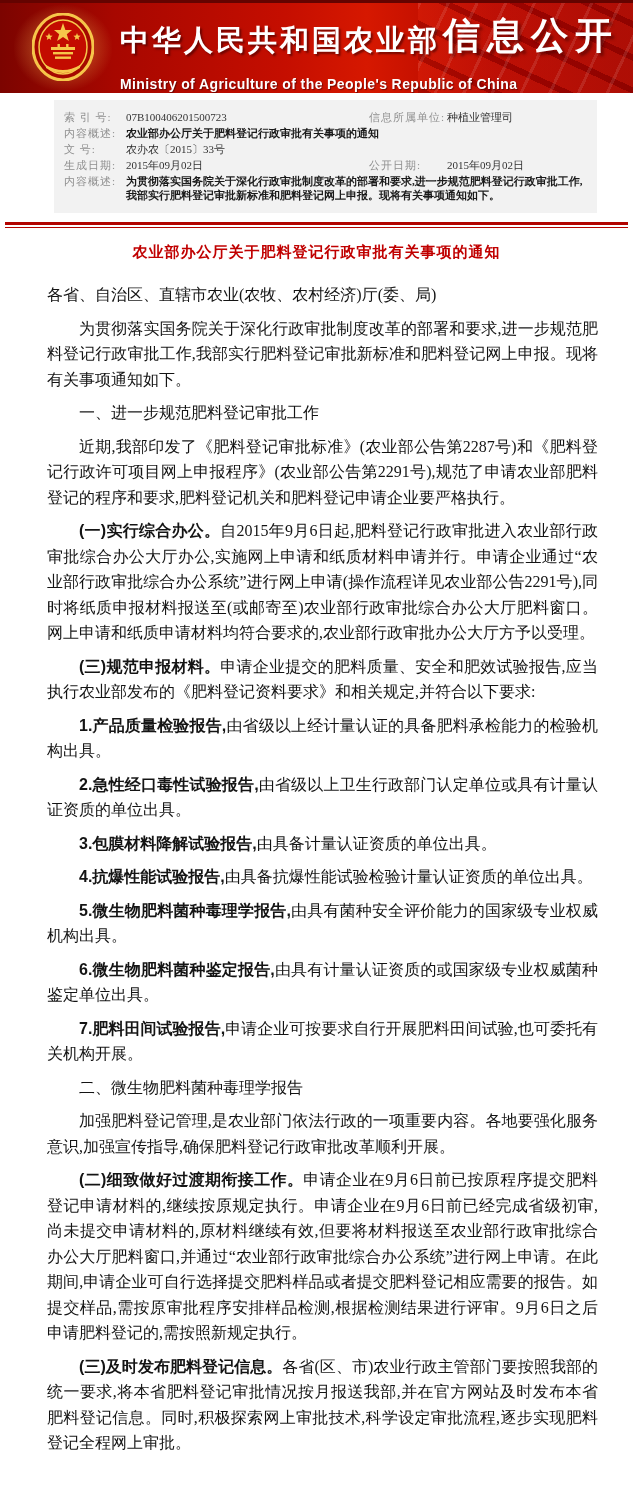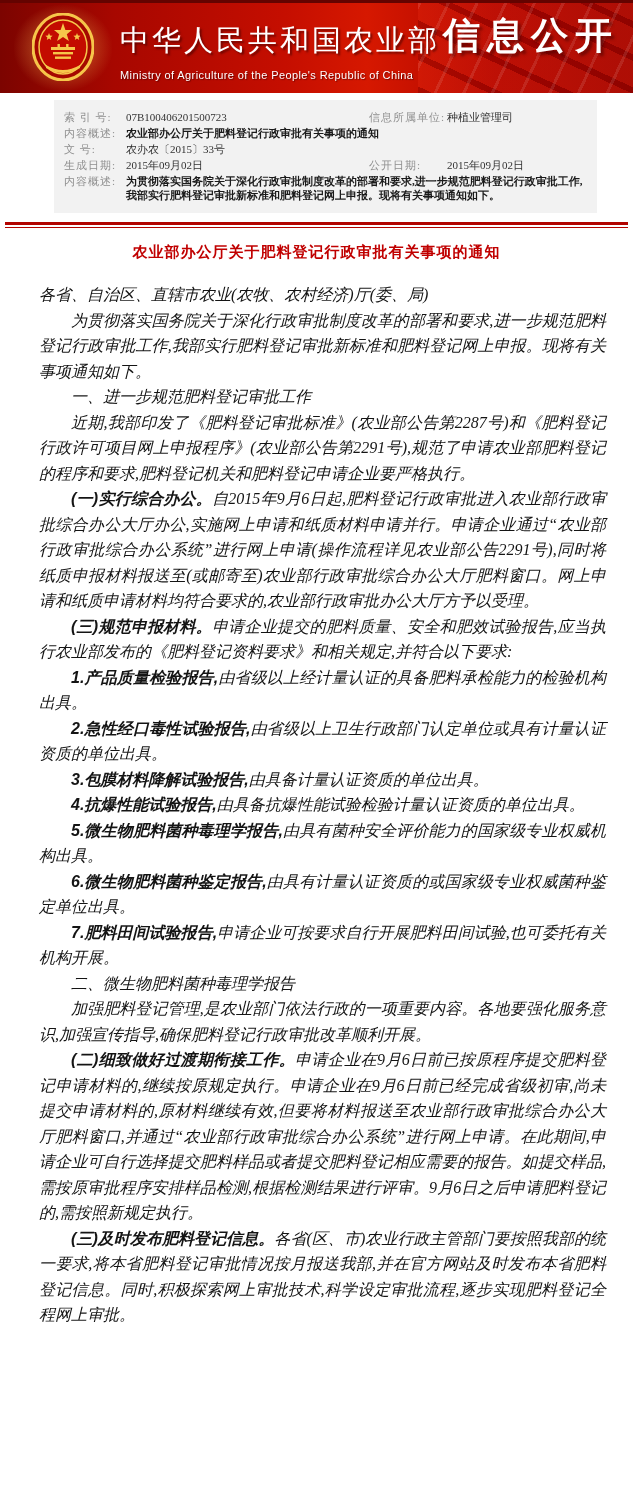--- a/index.html
+++ b/index.html
@@ -12,24 +12,24 @@
           overflow:hidden;}
   .banner .kbd-pattern{position:absolute;right:0;top:0;width:215px;height:100%;
           background:
             repeating-linear-gradient(115deg, rgba(255,255,255,0.10) 0 3px, rgba(255,255,255,0) 3px 26px),
             repeating-linear-gradient(25deg, rgba(120,0,0,0.35) 0 6px, rgba(255,60,30,0.18) 6px 30px);
           }
   .emblem-glow{position:absolute;left:14px;top:2px;width:98px;height:86px;
           background:radial-gradient(ellipse at center, rgba(255,230,150,0.55) 0%, rgba(255,200,90,0.22) 45%, rgba(255,200,90,0) 72%);}
   .emblem{position:absolute;left:32px;top:10px;width:62px;height:68px;}
   .banner-titles{position:absolute;left:120px;top:18px;color:#fff;white-space:nowrap;}
-  .banner-title-cn{font-family:"Liberation Sans",sans-serif;font-weight:normal;font-size:29px;
+  .banner-title-cn{font-family:"Liberation Sans",sans-serif;font-weight:bold;font-size:29px;
           letter-spacing:3px;text-shadow:2px 2px 2px rgba(60,0,0,0.6);}
-  .banner-title-en{font-family:"Liberation Sans",sans-serif;font-weight:normal;font-size:11px;
-          margin-top:8px;letter-spacing:0.4px;text-shadow:1px 1px 1px rgba(60,0,0,0.6);}
+  .banner-title-en{font-family:"Liberation Sans",sans-serif;font-weight:bold;font-size:14px;
+          margin-top:15px;letter-spacing:0.4px;text-shadow:1px 1px 1px rgba(60,0,0,0.6);}
   .info-open{position:absolute;right:14px;top:8px;color:#fff;font-family:"Liberation Sans",sans-serif;
           font-weight:bold;font-size:37px;letter-spacing:7px;text-shadow:3px 3px 3px rgba(60,0,0,0.55);}
 
   
   .meta{margin:7px 36px 0 54px;background:#f2f2f2;padding:8px 10px 9px 10px;
         font-size:11px;line-height:14px;color:#444;}
   .mrow{display:flex;margin:2px 0;align-items:flex-end;}
   .mcell{display:flex;align-items:flex-start;}
   .mcell.c1{flex:1 1 auto;min-width:0;}
   .mcell.c2{flex:0 0 218px;}
@@ -41,21 +41,21 @@
   
   .rule{margin:9px 5px 0 5px;}
   .rule .thick{border-top:3px solid #b20400;}
   .rule .thin{border-top:1px solid #b20400;margin-top:2px;}
 
   
   .doc-title{margin:15px 30px 0 30px;text-align:center;color:#c00000;font-weight:bold;
         font-size:15px;letter-spacing:1px;font-family:"Liberation Sans",sans-serif;}
   .body-text{margin:20px 27px 0 39px;font-size:16px;line-height:25.5px;color:#141414;
         text-align:justify;}
-  .para{margin:0;text-indent:2em;font-style:italic;}
+  .para{margin:8px;text-indent:2em;}
   .para.salutation{text-indent:0;}
   .para b{font-family:"Liberation Sans",sans-serif;font-weight:bold;}
 </style>
 </head>
 <body>
 
 <div class="page">
 
   <div class="banner">
     <div class="kbd-pattern"></div>

